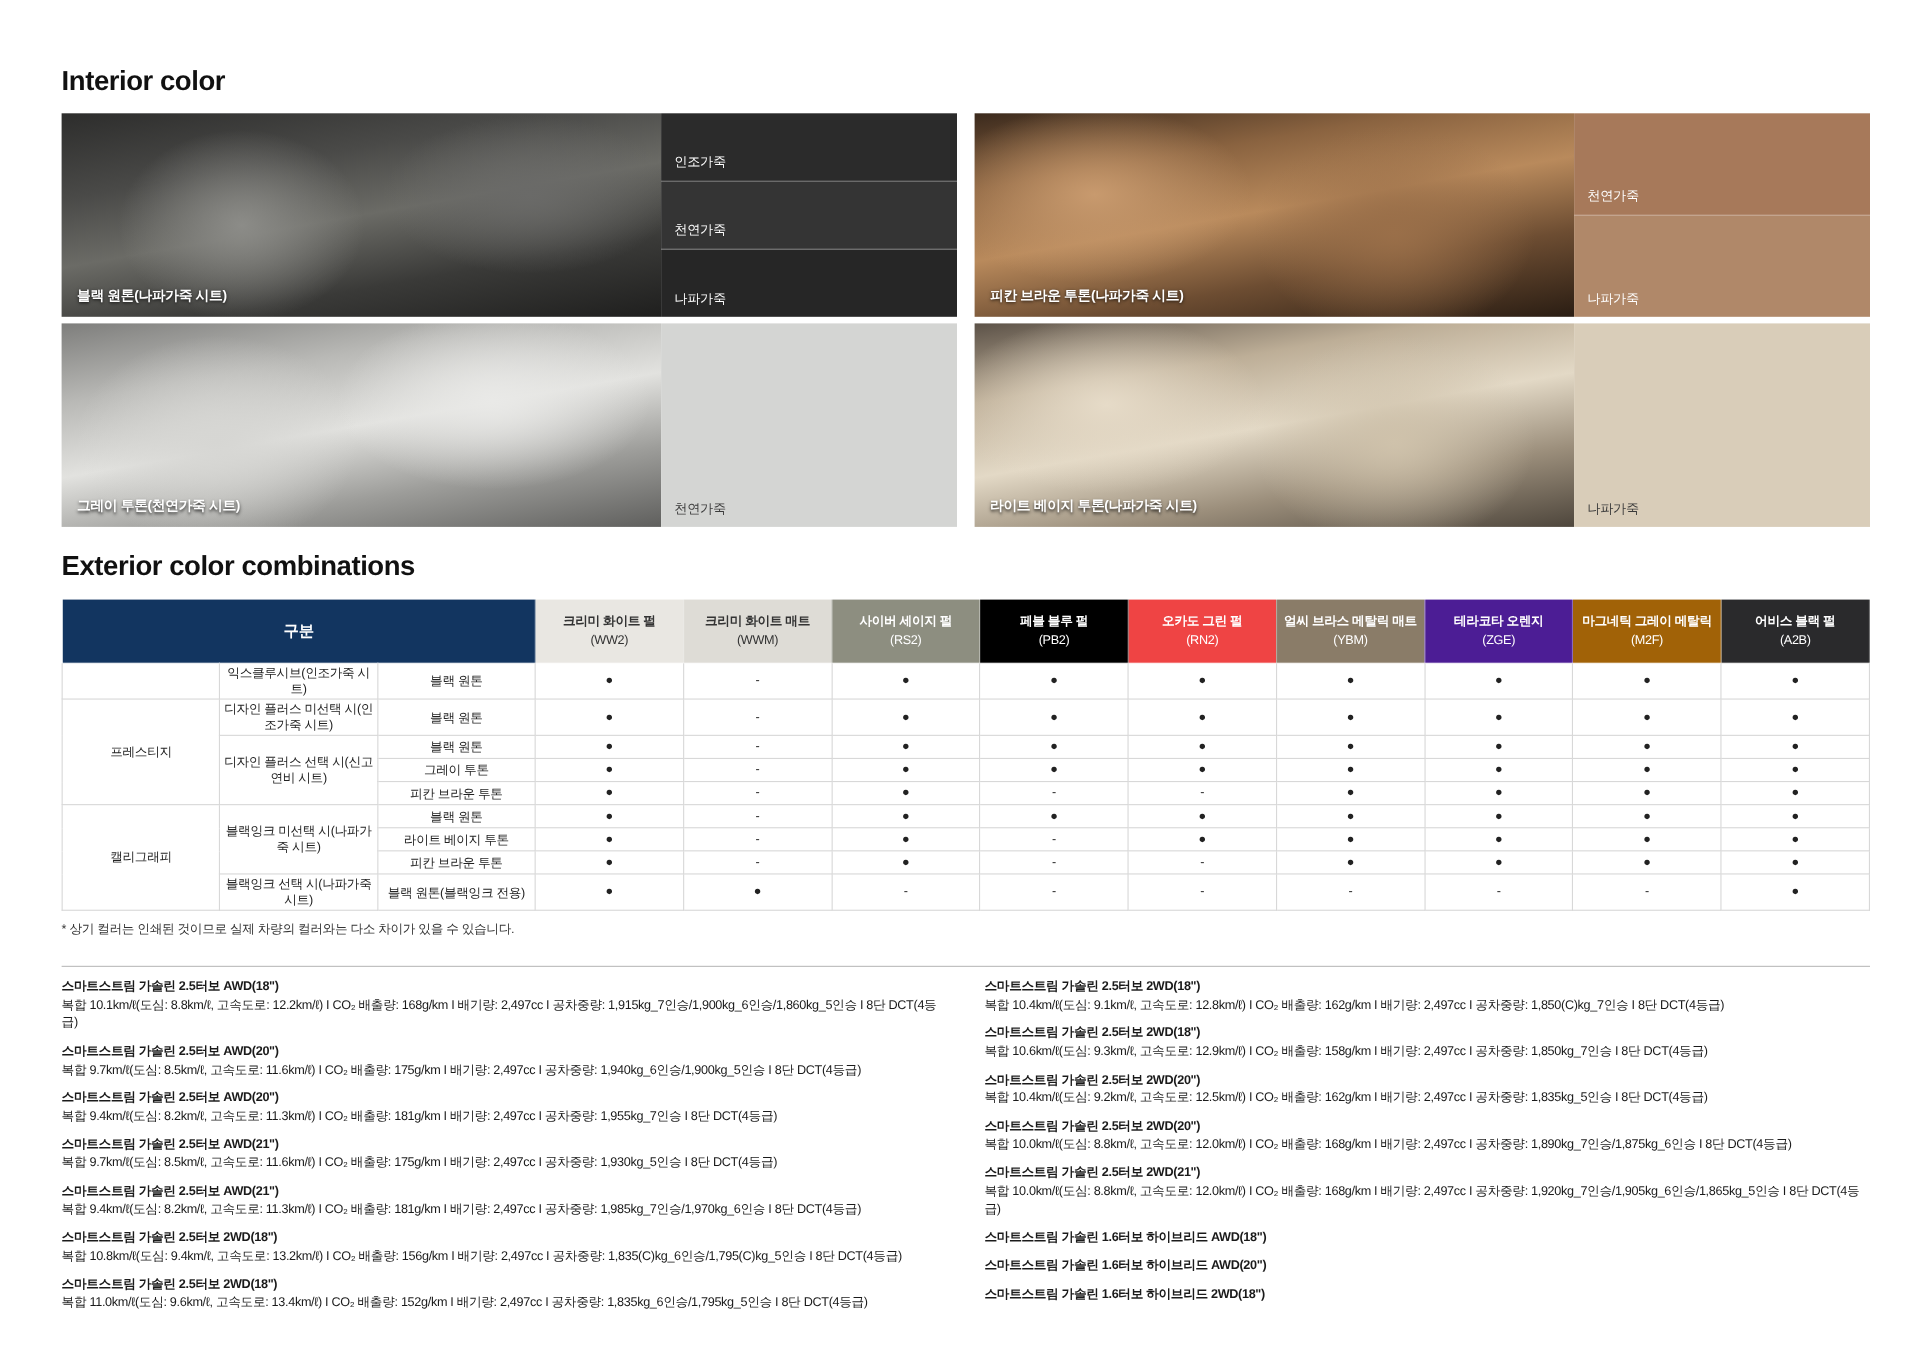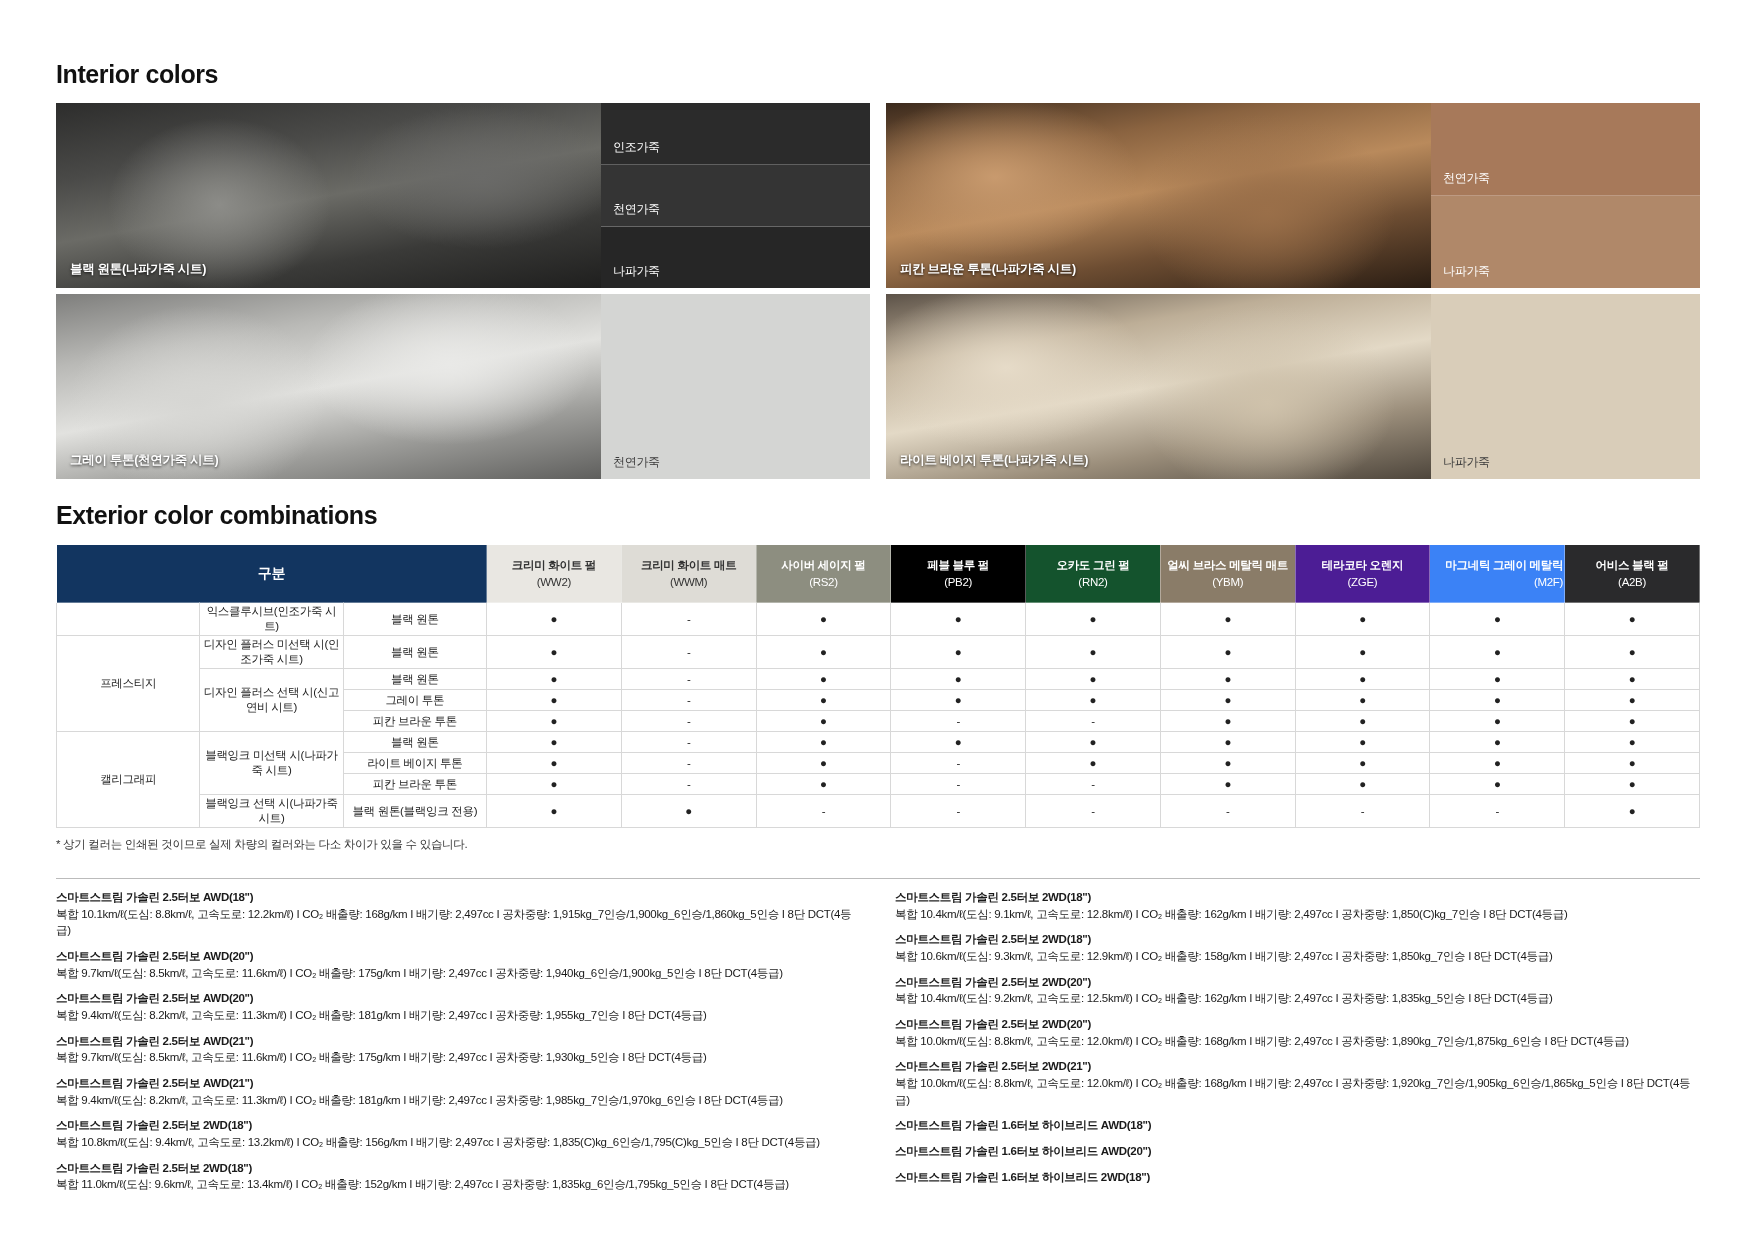--- a/index.html
+++ b/index.html
@@ -176,21 +176,21 @@
     letter-spacing: -0.3px;
     line-height: 1.45;
   }
 </style>
 </head>
 <body>
 
 <div class="page">
   <div class="inner">
 
-    <h2 class="section-title">Interior colors</h2>
+    <h2 class="section-title">Interior color</h2>
     <div class="interior-grid" id="interior-grid">
         <div class="interior-cell">
           <div class="photo photo-black">
             <div class="caption">블랙 원톤(나파가죽 시트)</div>
           </div>
           <div class="swatches">
             <div class="swatch" style="background: rgb(43, 43, 43);">
               <span class="sw-label" style="color: rgb(255, 255, 255);">인조가죽</span>
             </div>
             <div class="swatch" style="background: rgb(52, 52, 52);">
@@ -251,33 +251,33 @@
                 <span class="ccode">(WWM)</span>
               </th>
               <th class="hdr-color" style="background: rgb(141, 142, 128); color: rgb(255, 255, 255);">
                 <span class="cname">사이버 세이지 펄</span>
                 <span class="ccode">(RS2)</span>
               </th>
               <th class="hdr-color" style="background: #000000; color: rgb(255, 255, 255);">
                 <span class="cname">페블 블루 펄</span>
                 <span class="ccode">(PB2)</span>
               </th>
-              <th class="hdr-color" style="background: #14532d; color: rgb(255, 255, 255);">
+              <th class="hdr-color" style="background: #ef4444; color: rgb(255, 255, 255);">
                 <span class="cname">오카도 그린 펄</span>
                 <span class="ccode">(RN2)</span>
               </th>
               <th class="hdr-color" style="background: rgb(138, 124, 104); color: rgb(255, 255, 255);">
                 <span class="cname">얼씨 브라스 메탈릭 매트</span>
                 <span class="ccode">(YBM)</span>
               </th>
               <th class="hdr-color" style="background: #4c1d95; color: rgb(255, 255, 255); margin-left: 25px;">
                 <span class="cname">테라코타 오렌지</span>
                 <span class="ccode">(ZGE)</span>
               </th>
-              <th class="hdr-color" style="background: #3b82f6; color: rgb(255, 255, 255); text-align: right;">
+              <th class="hdr-color" style="background: #a16207; color: rgb(255, 255, 255);">
                 <span class="cname">마그네틱 그레이 메탈릭</span>
                 <span class="ccode">(M2F)</span>
               </th>
               <th class="hdr-color" style="background: rgb(42, 42, 44); color: rgb(255, 255, 255);">
                 <span class="cname">어비스 블랙 펄</span>
                 <span class="ccode">(A2B)</span>
               </th>
             </tr>
         </thead>
         <tbody id="ext-body">

